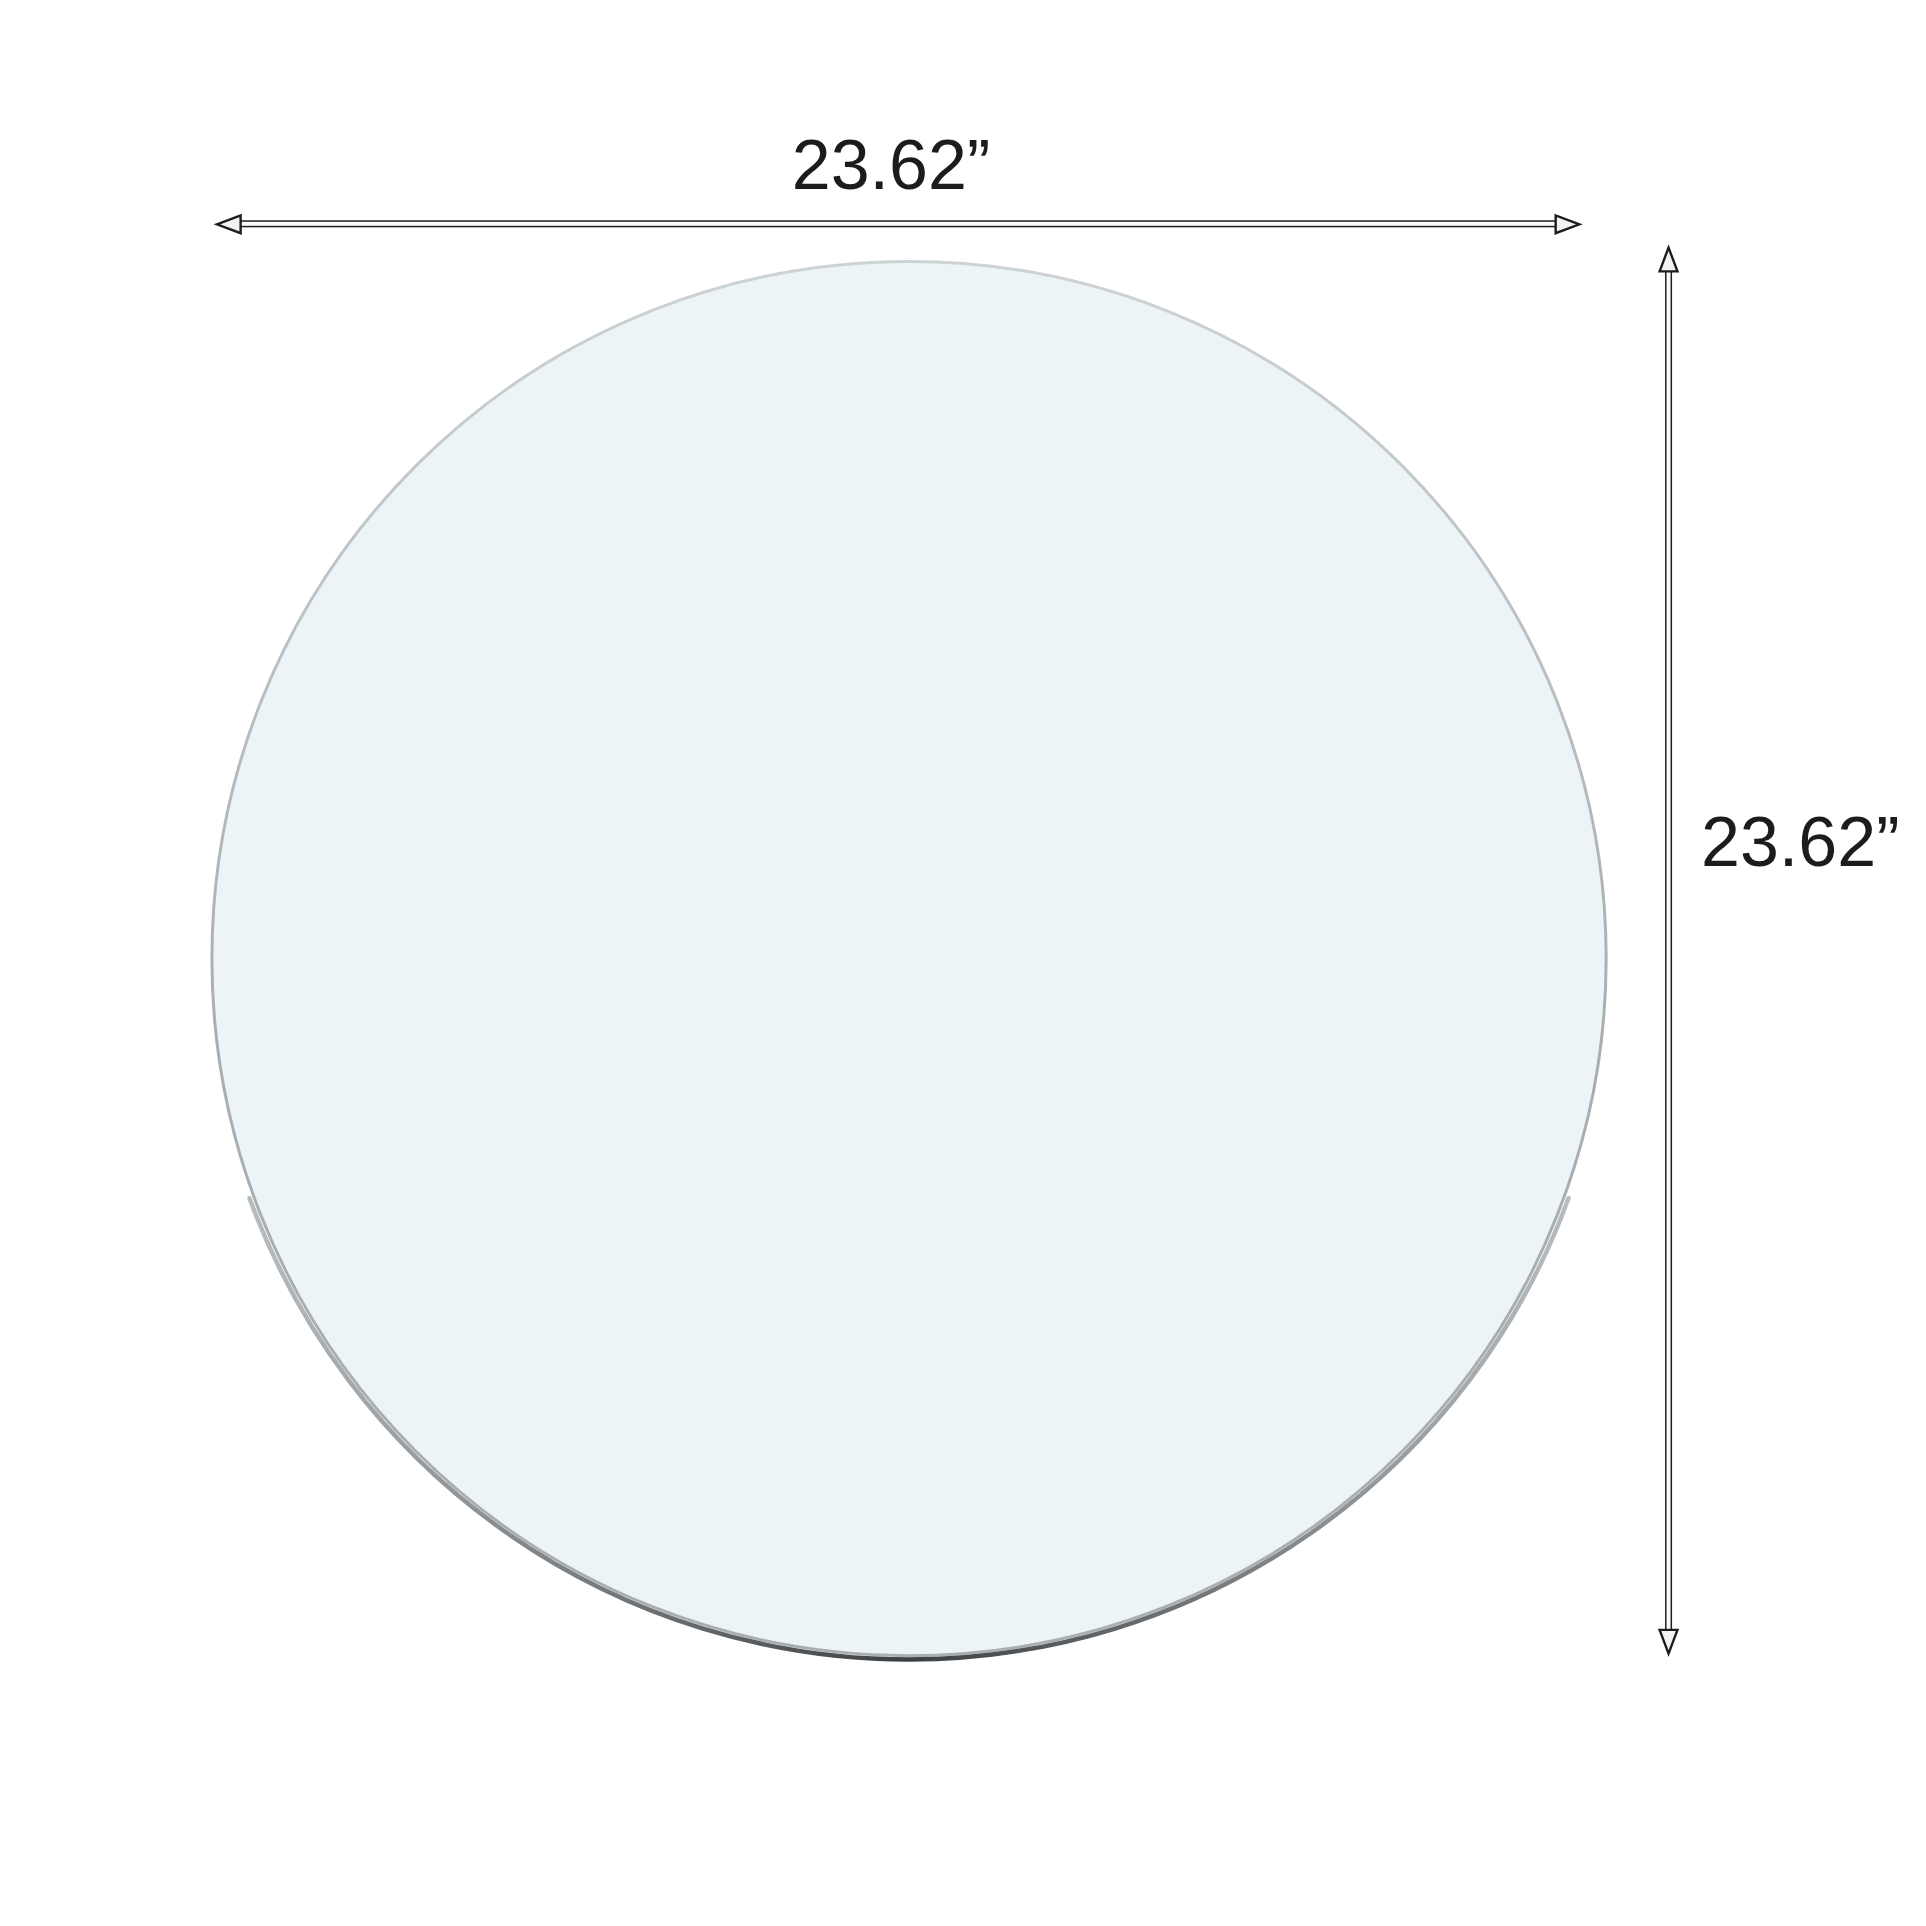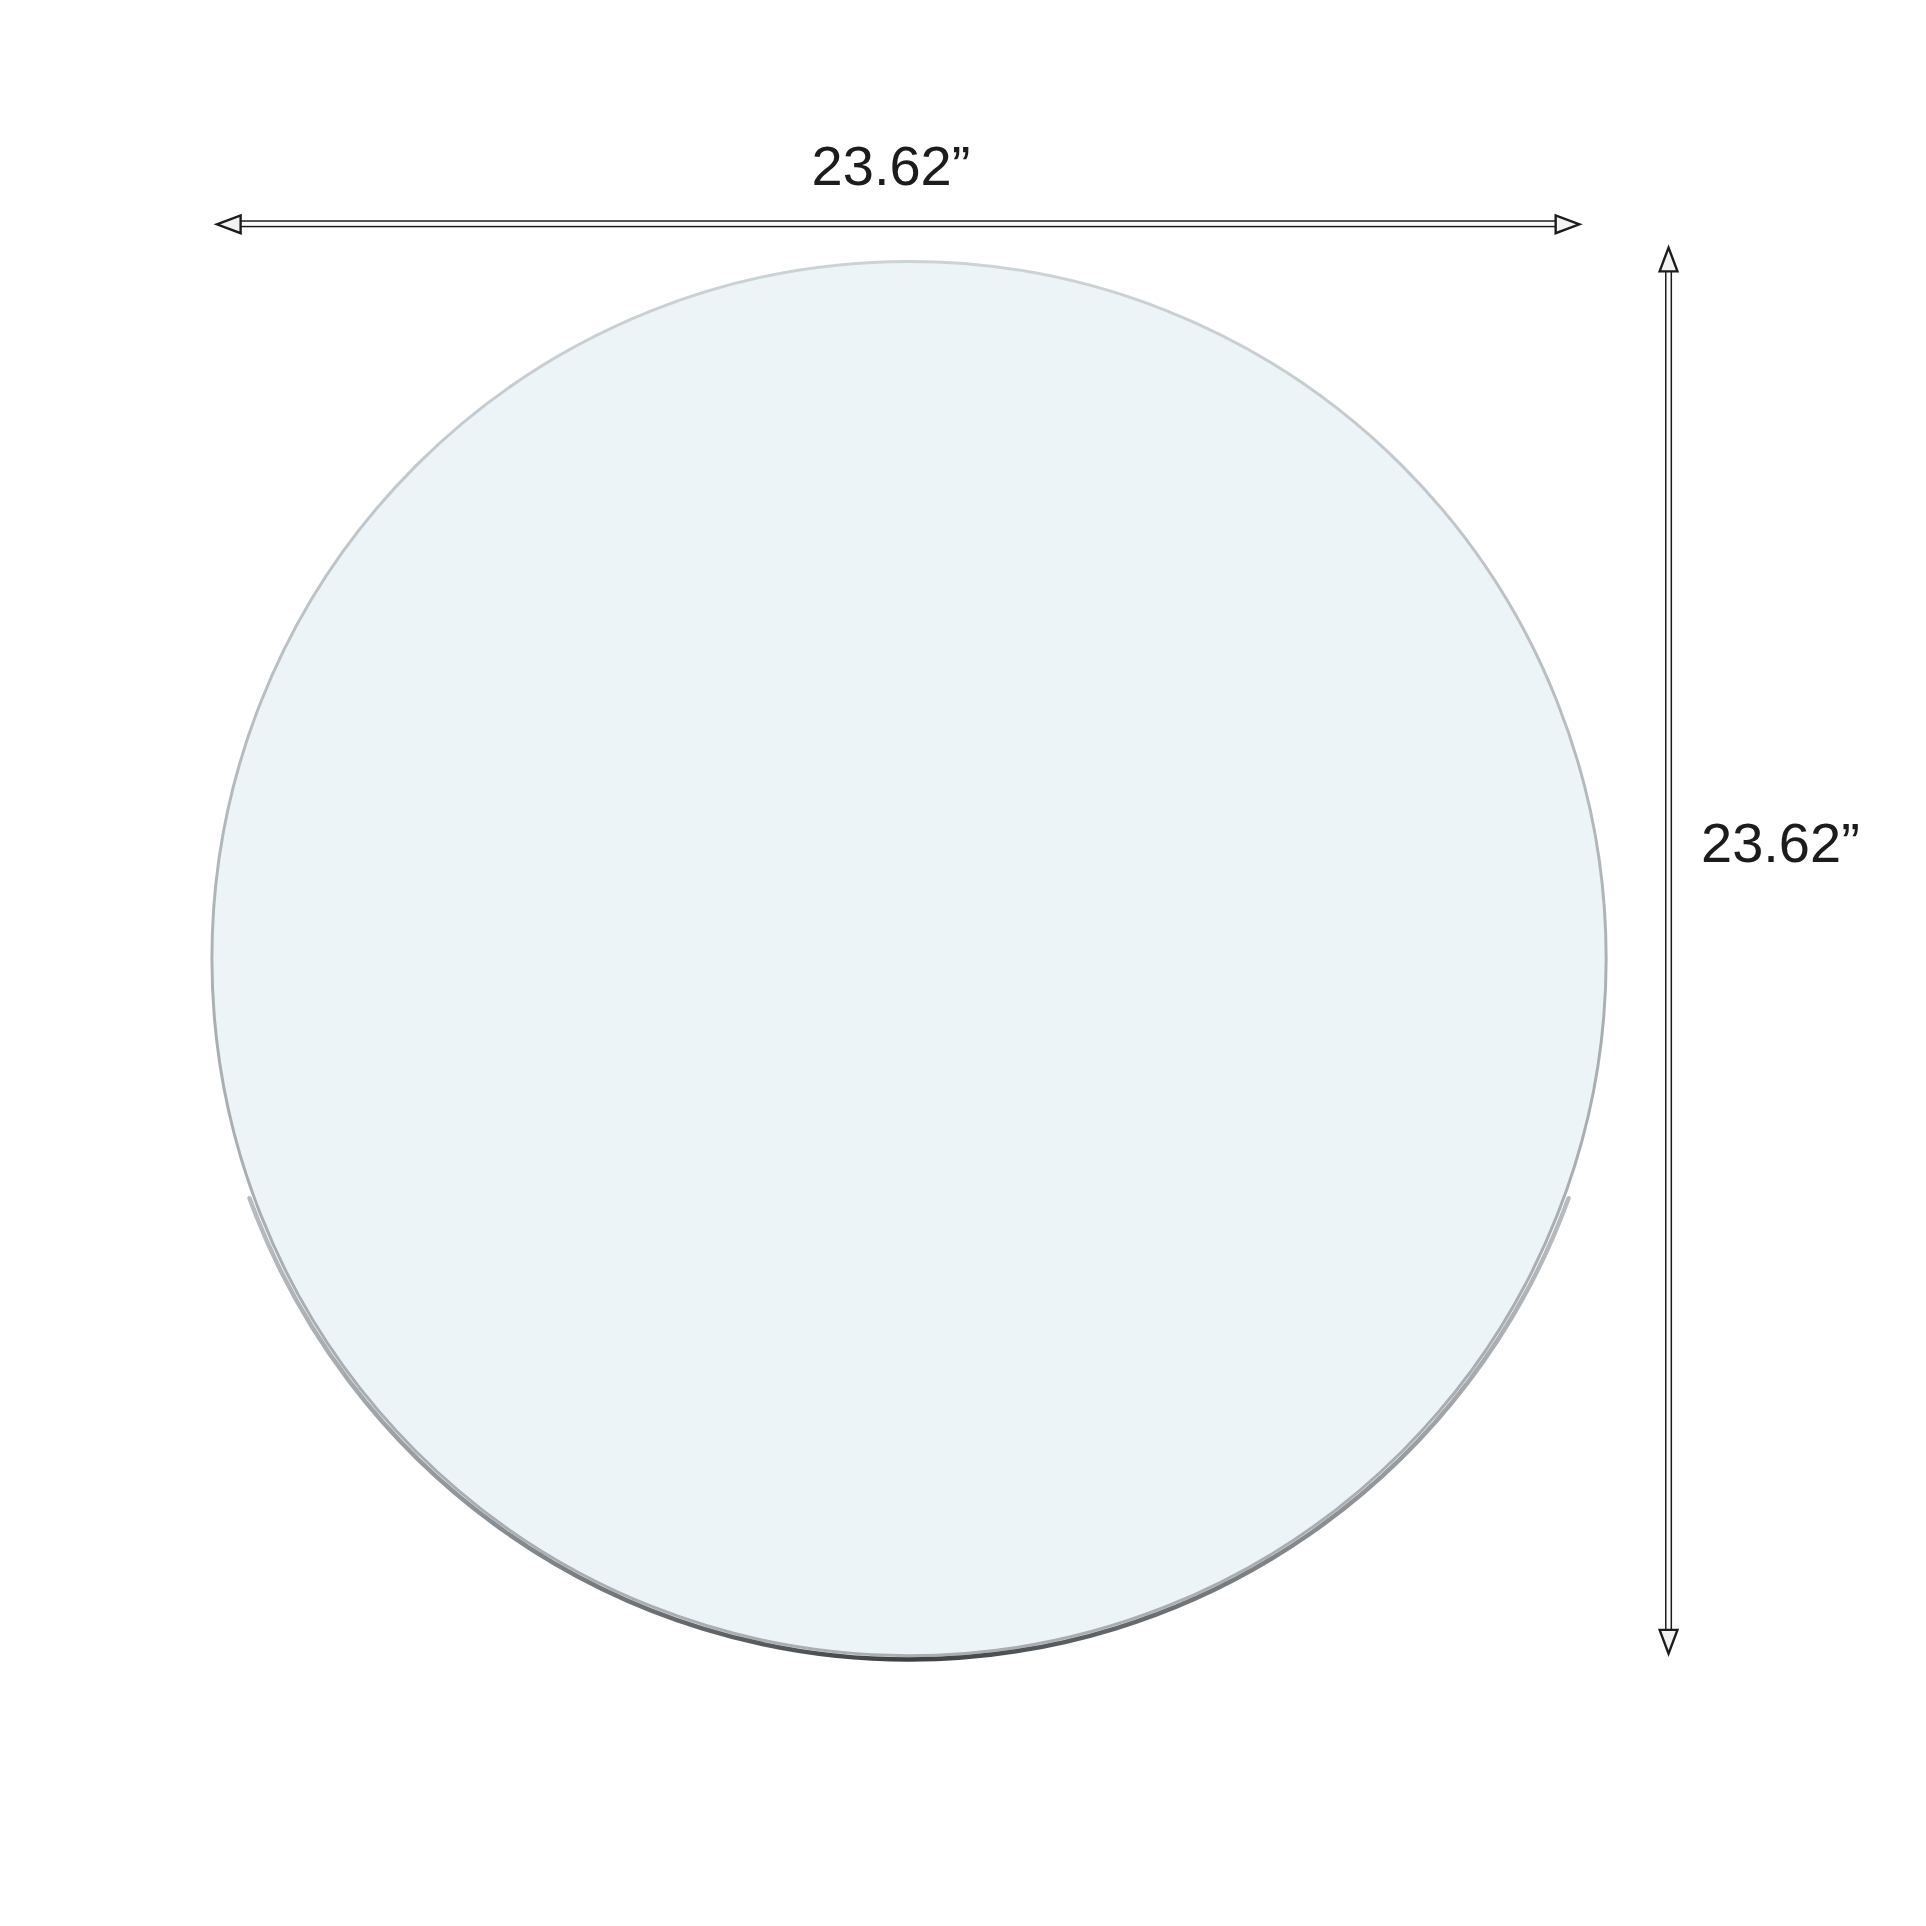--- a/index.html
+++ b/index.html
@@ -18,21 +18,21 @@
     position: absolute;
     inset: 0;
   }
   .stage svg {
     position: absolute;
     top: 0;
     left: 0;
   }
   .dim-label {
     position: absolute;
-    font-size: 56px;
+    font-size: 70px;
     line-height: 67px;
     letter-spacing: 0;
     white-space: nowrap;
     color: #1c1c1c;
   }
   #width-label {
     left: 693px;
     top: 132px;
     width: 396px;
     text-align: center;

